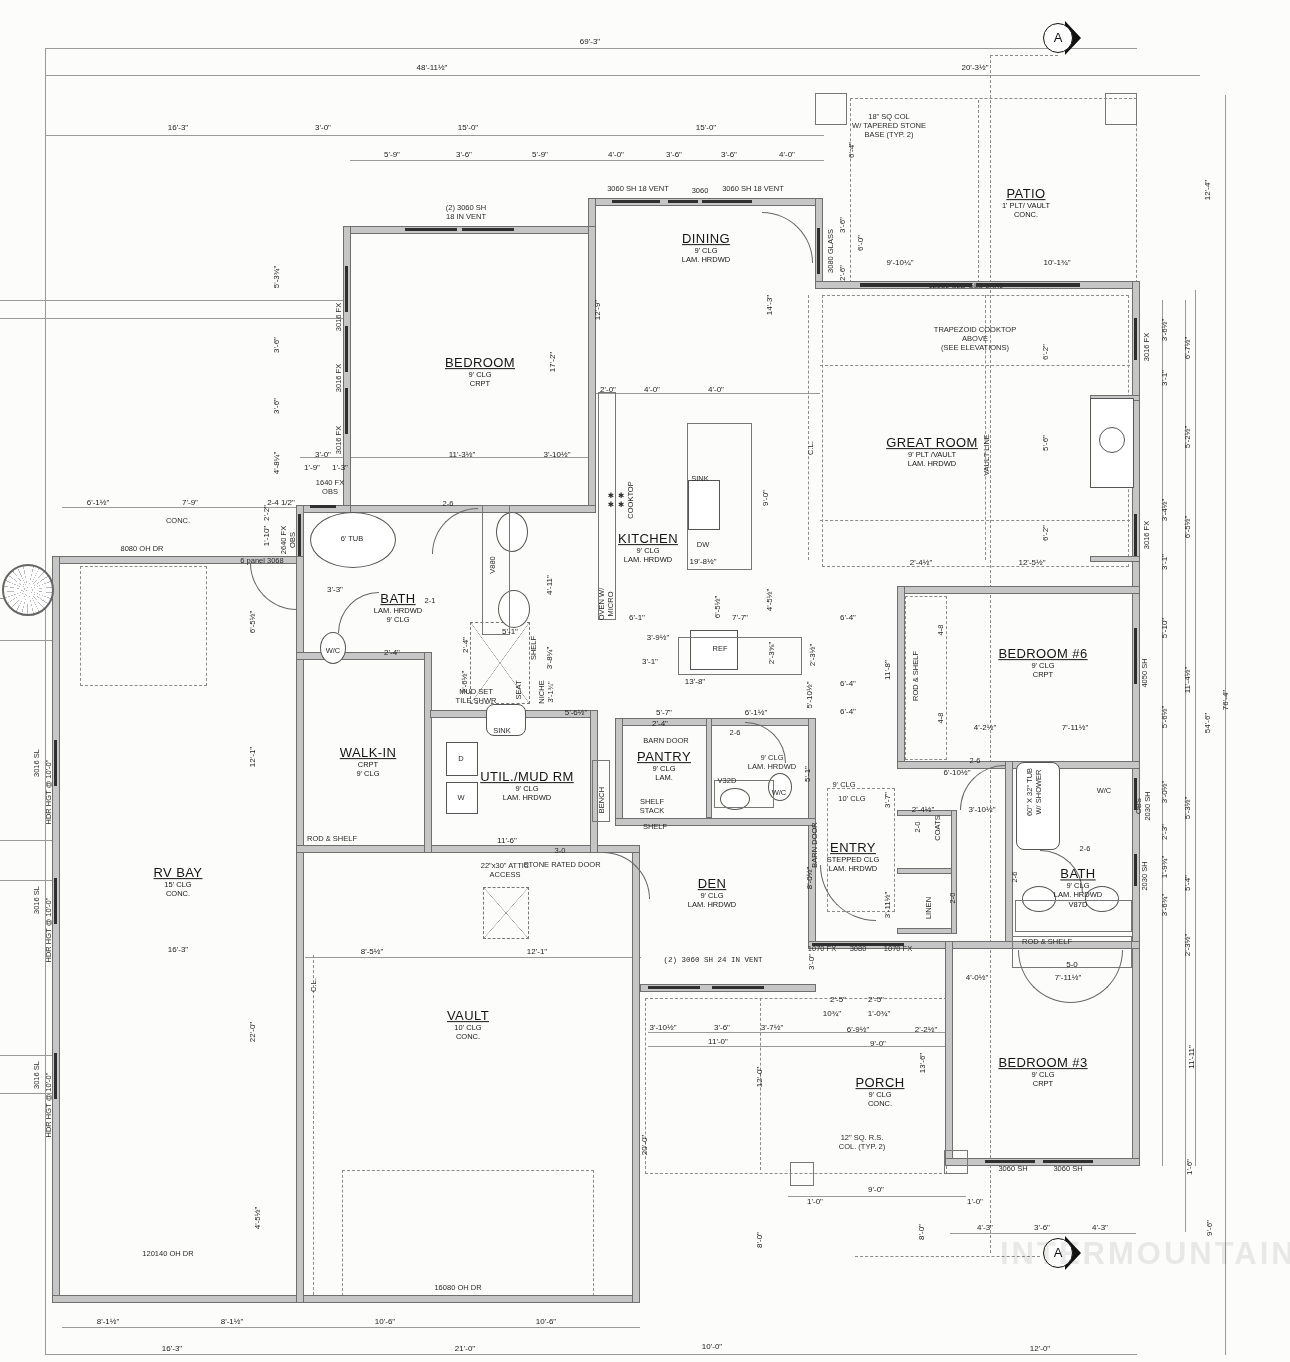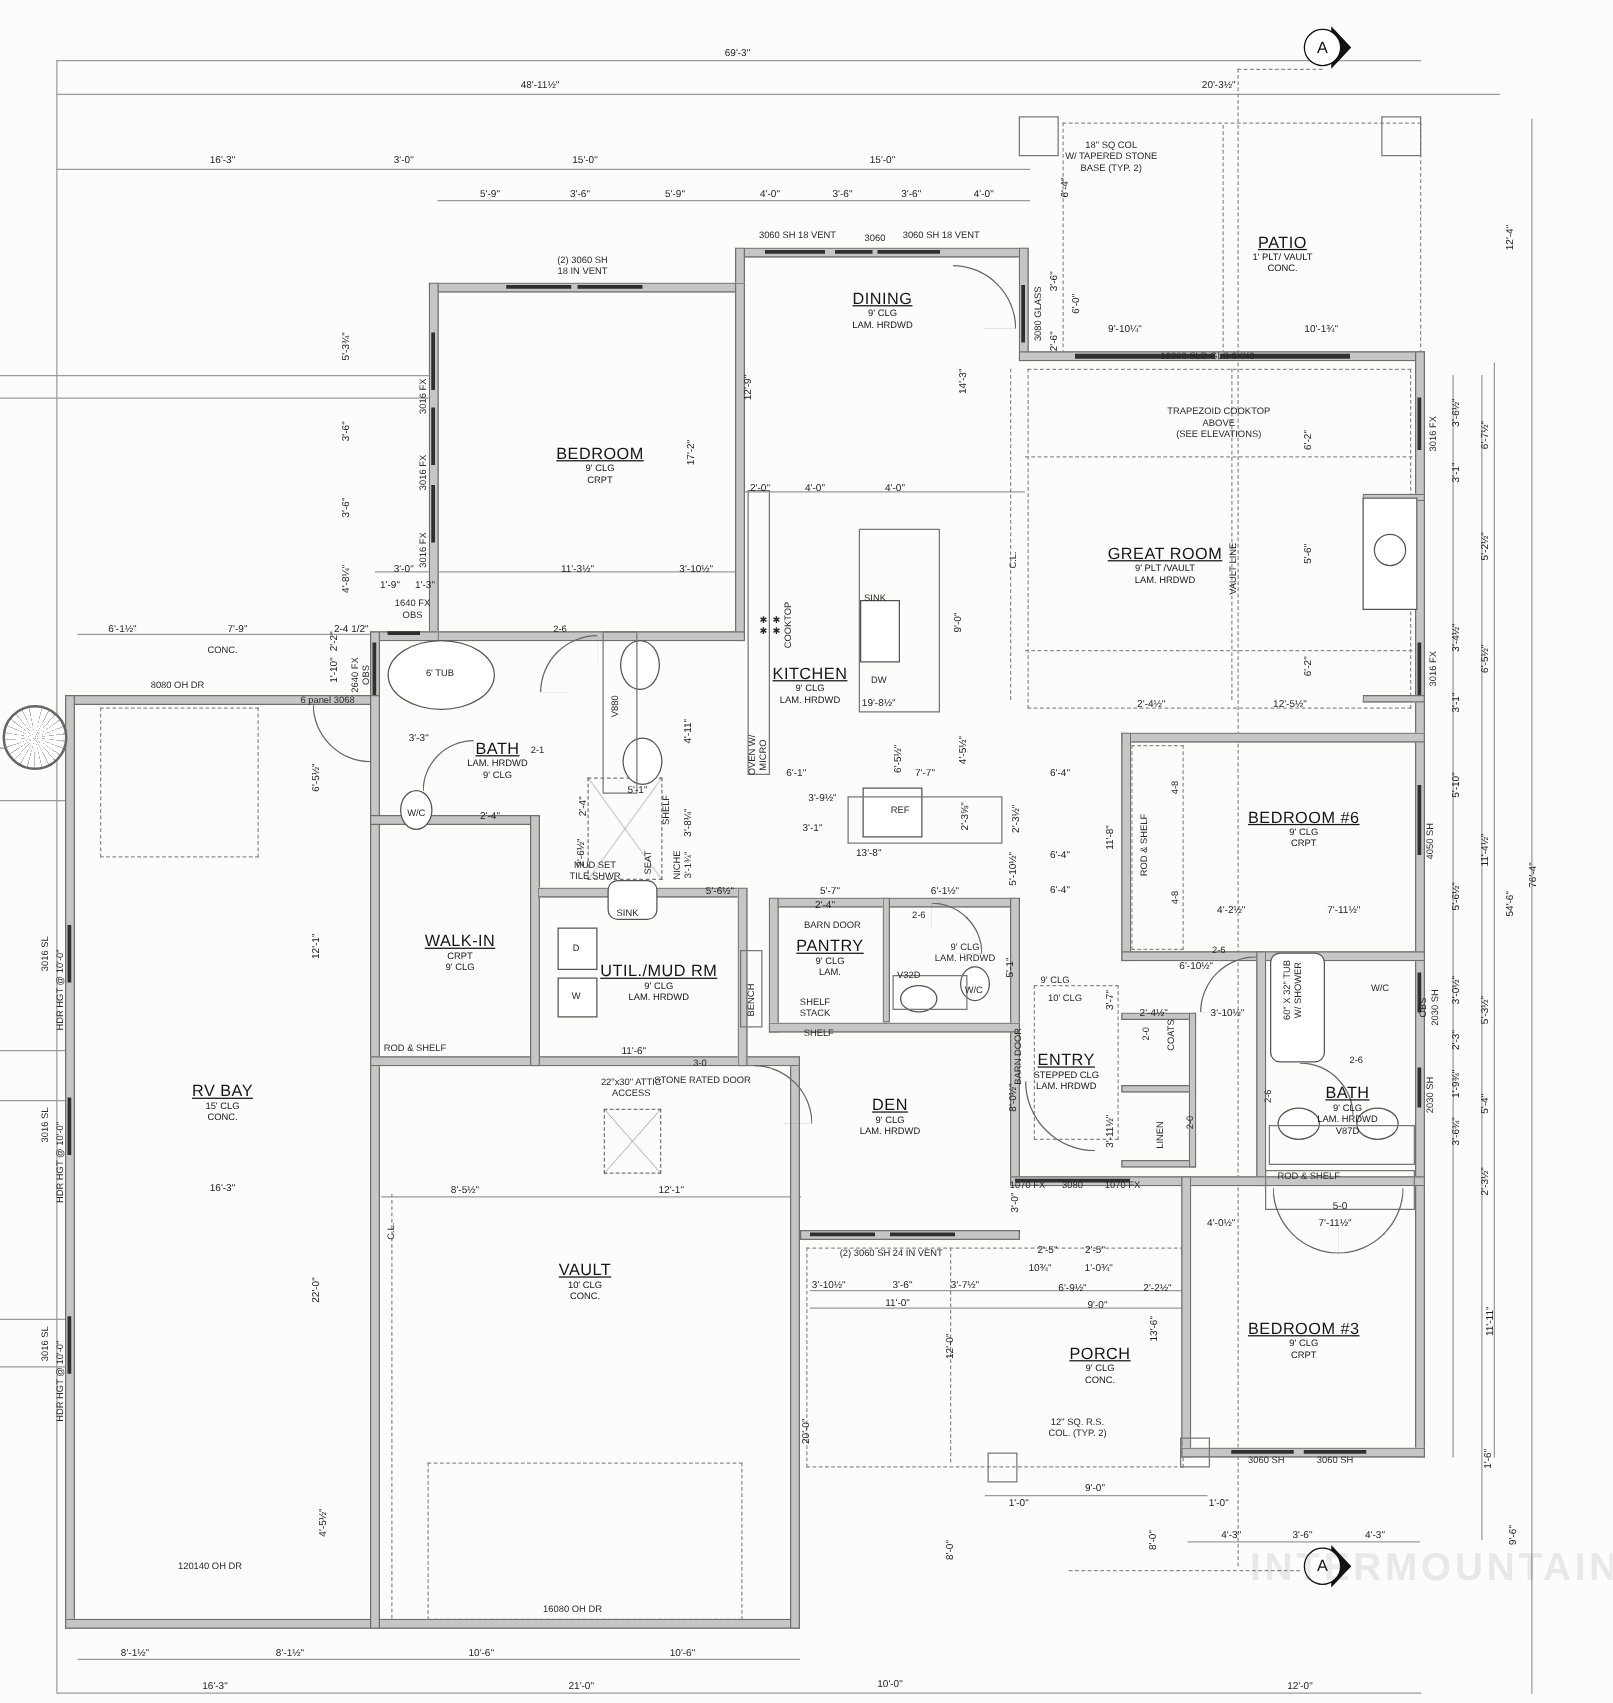--- a/index.html
+++ b/index.html
@@ -427,21 +427,21 @@
     <div class="note" style="left: 178px; top: 520px;">CONC.</div>
     <div class="note" style="left: 262px; top: 560px;">6 panel 3068</div>
     <div class="note r" style="left: 36px; top: 763px;">3016 SL</div>
     <div class="note r" style="left: 48px; top: 792px;">HDR HGT @ 10'-0"</div>
     <div class="note r" style="left: 36px; top: 900px;">3016 SL</div>
     <div class="note r" style="left: 48px; top: 930px;">HDR HGT @ 10'-0"</div>
     <div class="note r" style="left: 36px; top: 1075px;">3016 SL</div>
     <div class="note r" style="left: 48px; top: 1105px;">HDR HGT @ 10'-0"</div>
     <div class="note" style="left: 168px; top: 1253px;">120140 OH DR</div>
     <div class="note" style="left: 458px; top: 1287px;">16080 OH DR</div>
-    <div class="note" style="left: 713px; top: 1002px;">(2) 3060 SH 24 IN VENT</div>
+    <div class="note" style="left: 713px; top: 960px; font-family: Liberation Mono, monospace;">(2) 3060 SH 24 IN VENT</div>
     <div class="note r" style="left: 915px; top: 676px;">ROD &amp; SHELF</div>
     <div class="note r" style="left: 940px; top: 630px;">4-8</div>
     <div class="note r" style="left: 940px; top: 718px;">4-8</div>
     <div class="note" style="left: 700px; top: 478px;">SINK</div>
     <div class="note" style="left: 703px; top: 544px;">DW</div>
     <div class="note r" style="left: 630px; top: 500px;">COOKTOP</div>
     <div class="note r" style="left: 606px; top: 604px;">OVEN W/
 MICRO</div>
     <div class="note" style="left: 710px; top: 648px; margin-left: 10px;">REF</div>
     <div class="note" style="left: 616px; top: 500px;">✱  ✱

